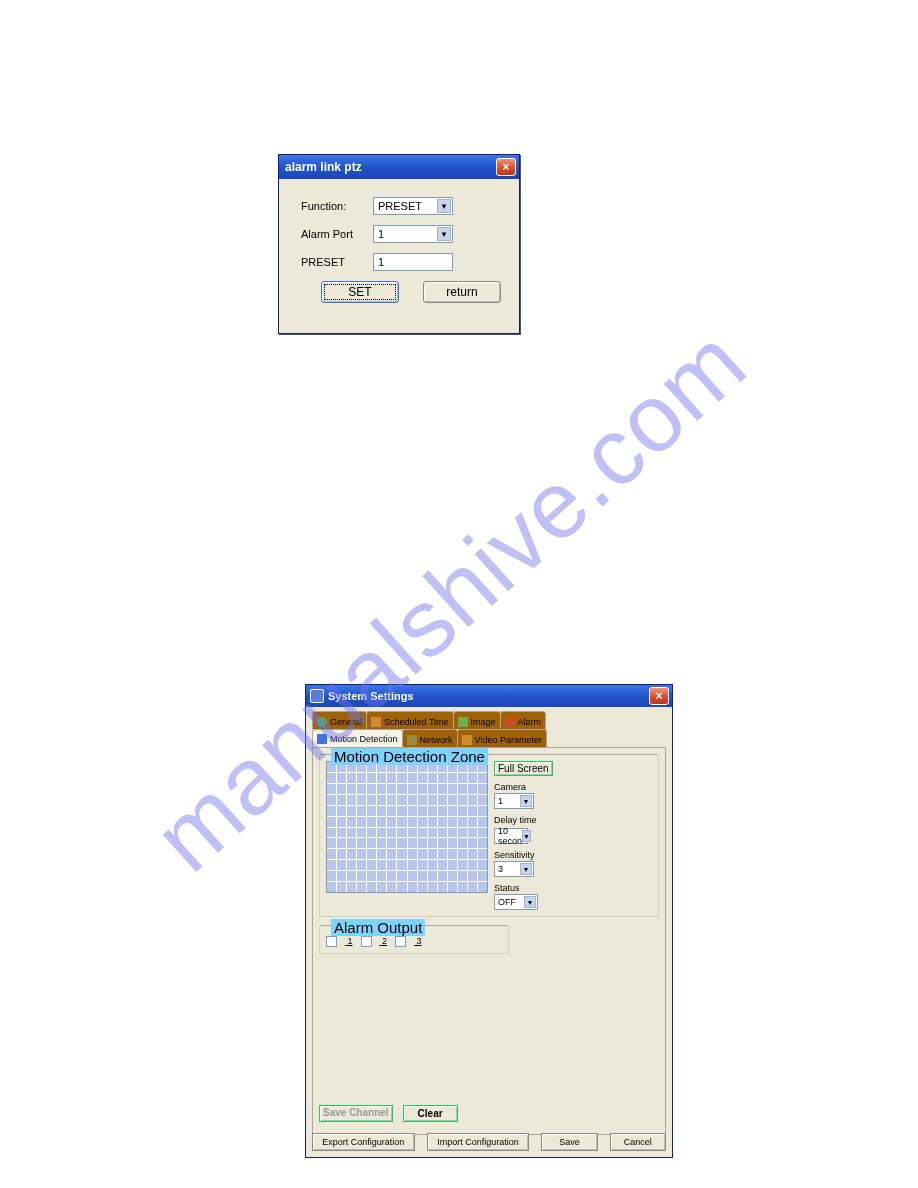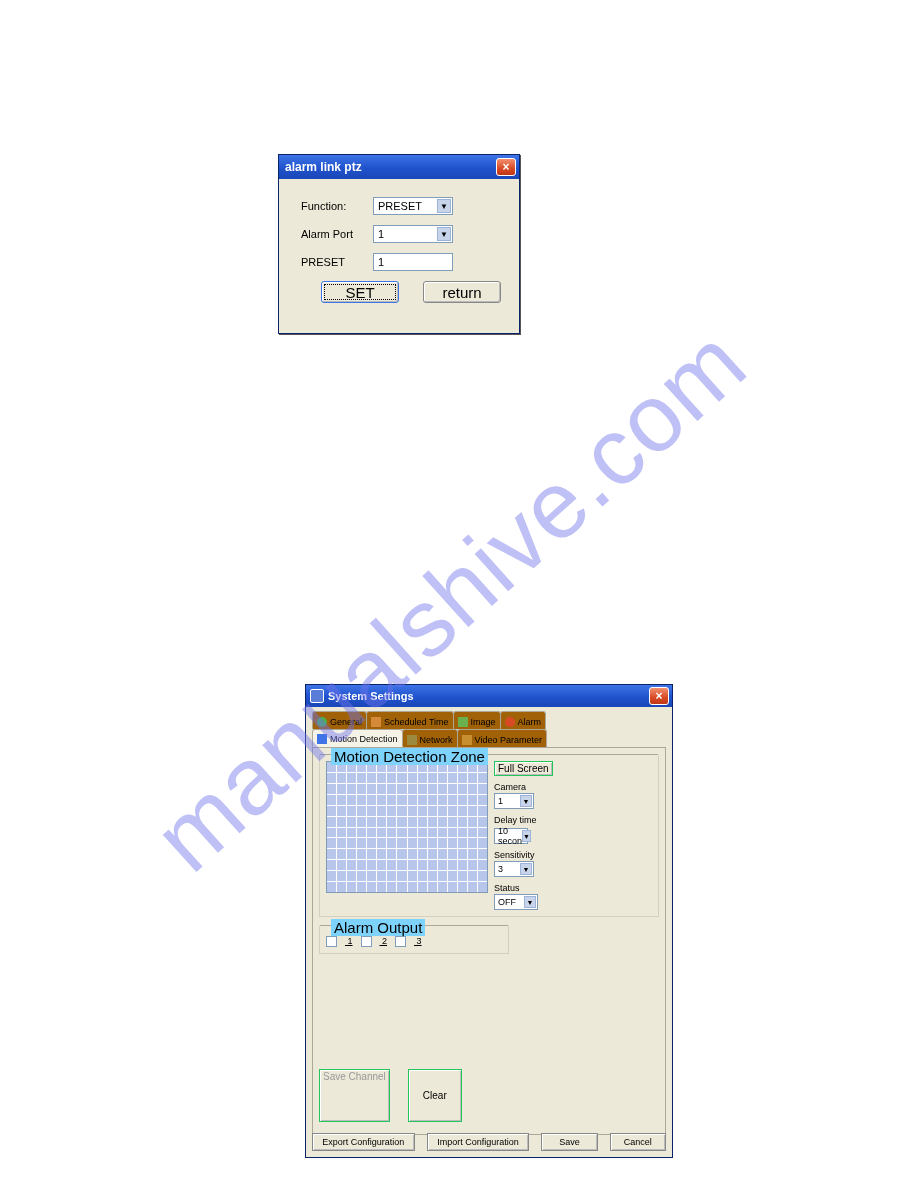--- a/index.html
+++ b/index.html
@@ -69,21 +69,21 @@
     background: #fff; padding: 0 4px; font-size: 11px;
     display: flex; align-items: center;
   }
   .btnrow { display: flex; gap: 24px; margin-top: 10px; margin-left: 20px;}
   .winbtn {
     width: 88px; height: 22px;
     background: #ece9d8;
     border: 1px solid #888;
     border-radius: 3px;
     box-shadow: inset 1px 1px 0 #fff, inset -1px -1px 0 #bbb;
-    font-size: 15px;
+    font-size: 12px;
     display: flex; align-items: center; justify-content: center;
     cursor: pointer;
   }
   .winbtn.focus { outline: 1px dotted #000; outline-offset: -4px; border: 1px solid #3f74e8;}
   
   .dlg2 {
     position: absolute;
     top: 684px; left: 305px;
     width: 368px; height: 474px;
     border: 1px solid #0a246a;
@@ -173,21 +173,21 @@
     vertical-align: middle; position: relative;
   }
   .checkbox.checked::after {
     content: "✓"; position: absolute; top: -3px; left: -1px; font-size: 11px; color: #000;
   }
   .chkrow { margin-top: 4px; font-size: 9px; text-decoration: underline;}
   .chkrow span { margin-right: 8px;}
   
   .bottomrow {
     position: absolute; bottom: 5px; left: 6px;
-    display: flex; gap: 18px;
+    display: flex; gap: 10px; font-weight: bold;
   }
   .footerbtns {
     position: absolute; bottom: 6px; left: 6px; right: 6px;
     display: flex; gap: 12px;
   }
   .fbtn {
     border: 1px solid #888; background: #ece9d8;
     font-size: 9px; padding: 3px 4px;
     box-shadow: inset 1px 1px 0 #fff, inset -1px -1px 0 #bbb;
     cursor: pointer; flex: 1; text-align: center;
@@ -501,21 +501,21 @@
       </div>
 
       <div class="groupbox" style="width:190px">
         <span class="grouptitle">Alarm Output</span>
         <div class="chkrow" id="alarm-output-row"><span><span class="checkbox"></span> 1</span><span><span class="checkbox"></span> 2</span><span><span class="checkbox"></span> 3</span></div>
       </div>
 
 
       <div class="bottomrow" style="bottom:12px">
         <span class="smallbtn" style="color:#999">Save Channel</span>
-        <span class="smallbtn" style="padding:20px 14px">Clear</span>
+        <span class="smallbtn" style="padding:2px 14px">Clear</span>
       </div>
     </div>
     <div class="footerbtns">
       <div class="fbtn">Export Configuration</div>
       <div class="fbtn">Import Configuration</div>
       <div class="fbtn" style="flex:0.5">Save</div>
       <div class="fbtn" style="flex:0.5">Cancel</div>
     </div>
   </div>
 </div>

